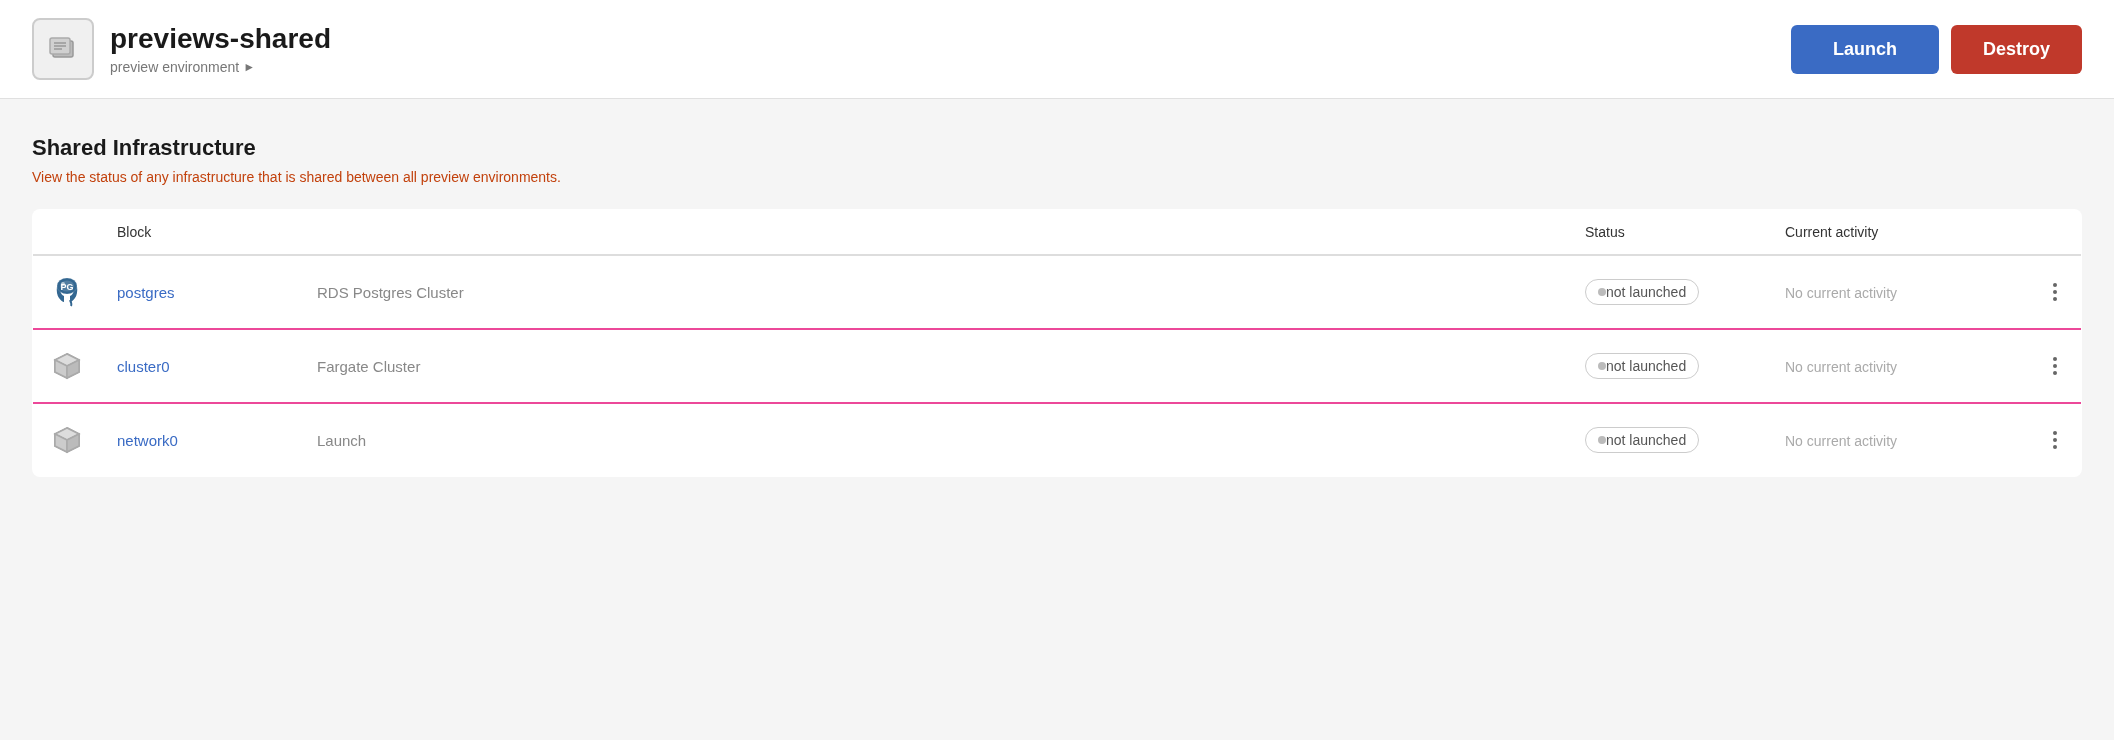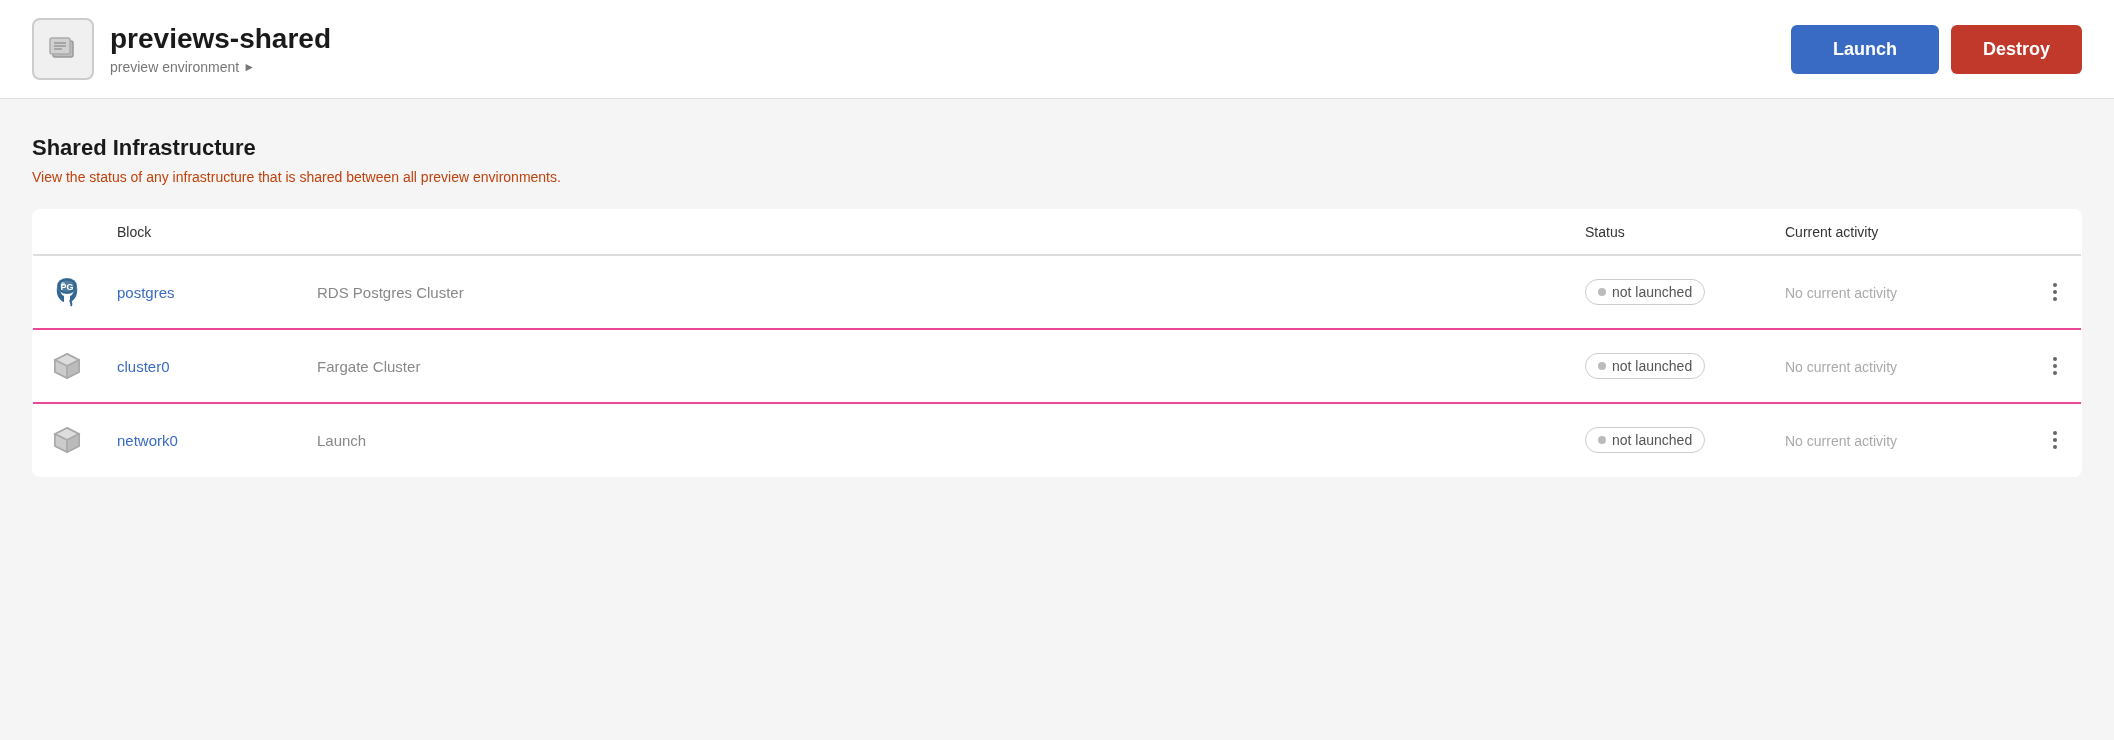--- a/index.html
+++ b/index.html
@@ -152,21 +152,20 @@
     }
 
     .description-text {
       color: #888;
       font-size: 15px;
     }
 
     .status-badge {
       display: inline-flex;
       align-items: center;
-      gap: 6px;
       border: 1.5px solid #ccc;
       border-radius: 20px;
       padding: 4px 12px;
       font-size: 14px;
       color: #555;
       background: #fff;
     }
     .status-dot {
       width: 8px;
       height: 8px;

